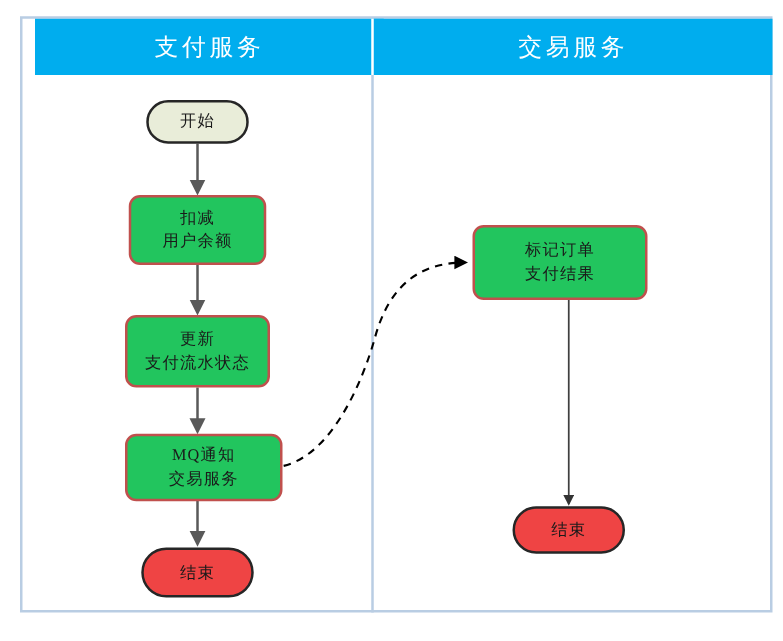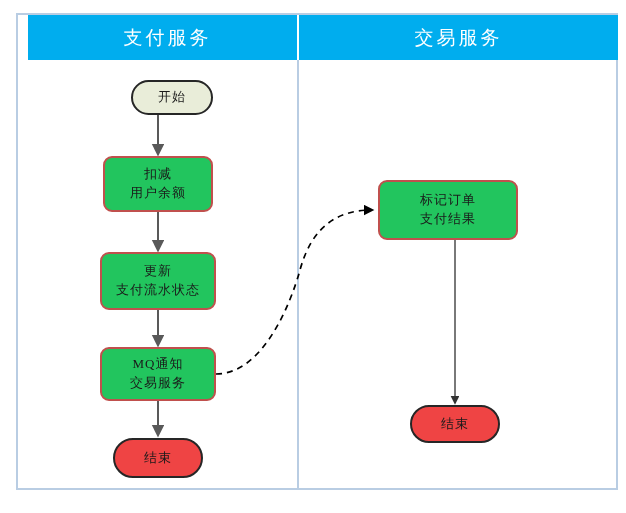--- a/index.html
+++ b/index.html
@@ -146,35 +146,35 @@
 
     <line x1="158" y1="310" x2="158" y2="345" stroke="#595959" stroke-width="2" marker-end="url(#arrow-gray)"></line>
 
     <line x1="158" y1="400" x2="158" y2="435" stroke="#595959" stroke-width="2" marker-end="url(#arrow-gray)"></line>
 
     <path d="M216,374 C262,374 290,306 300,270 C312,226 338,210 372,210" fill="none" stroke="#000000" stroke-width="1.7" stroke-dasharray="6,5" marker-end="url(#arrow-black)"></path>
 
     <line x1="455" y1="240" x2="455" y2="403" stroke="#404040" stroke-width="1.4" marker-end="url(#arrow-dark)"></line>
   </svg>
 
-  <div class="node terminator-start" style="left:131px; top:80px; width:82px; height:35px;">
+  <div class="node terminator-start" style="left:117px; top:80px; width:82px; height:35px;">
     <span class="line">开始</span>
   </div>
 
   <div class="node process" style="left:103px; top:156px; width:110px; height:56px;">
     <span class="line">扣减</span>
     <span class="line">用户余额</span>
   </div>
 
   <div class="node process" style="left:100px; top:252px; width:116px; height:58px;font-family:Liberation Serif, serif;">
     <span class="line">更新</span>
     <span class="line">支付流水状态</span>
   </div>
 
-  <div class="node process" style="left:100px; top:347px; width:116px; height:54px;">
+  <div class="node process" style="left:100px; top:347px; width:126px; height:54px;">
     <span class="line">MQ通知</span>
     <span class="line">交易服务</span>
   </div>
 
   <div class="node terminator-end" style="left:113px; top:438px; width:90px; height:40px;">
     <span class="line">结束</span>
   </div>
 
   <div class="node process" style="left:378px; top:180px; width:140px; height:60px;">
     <span class="line">标记订单</span>

